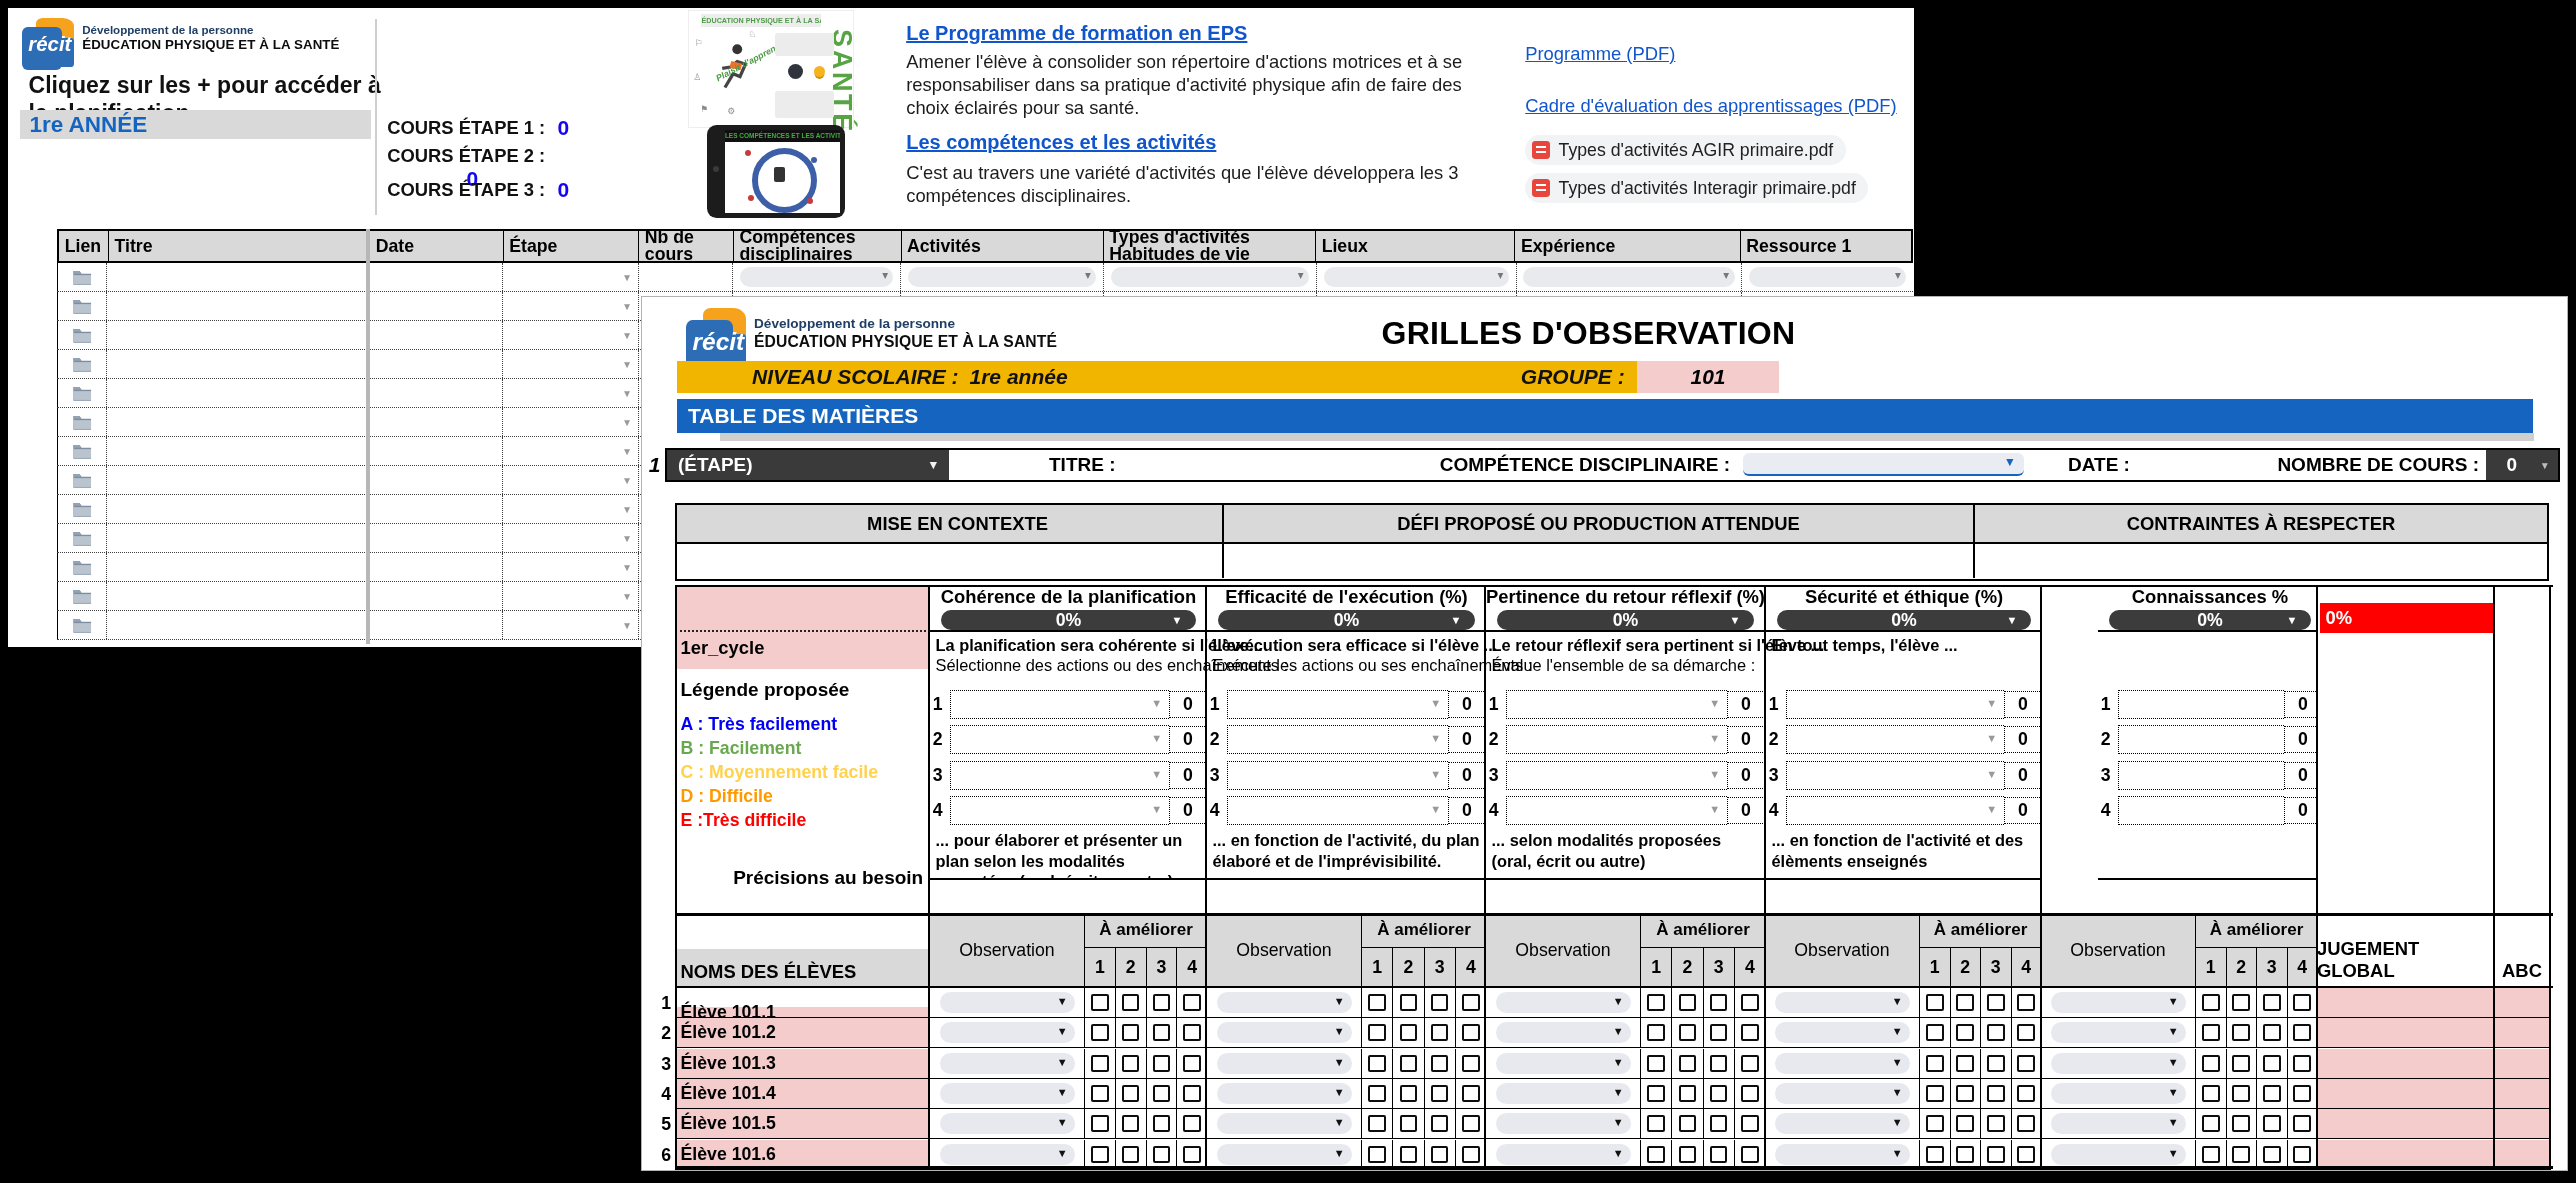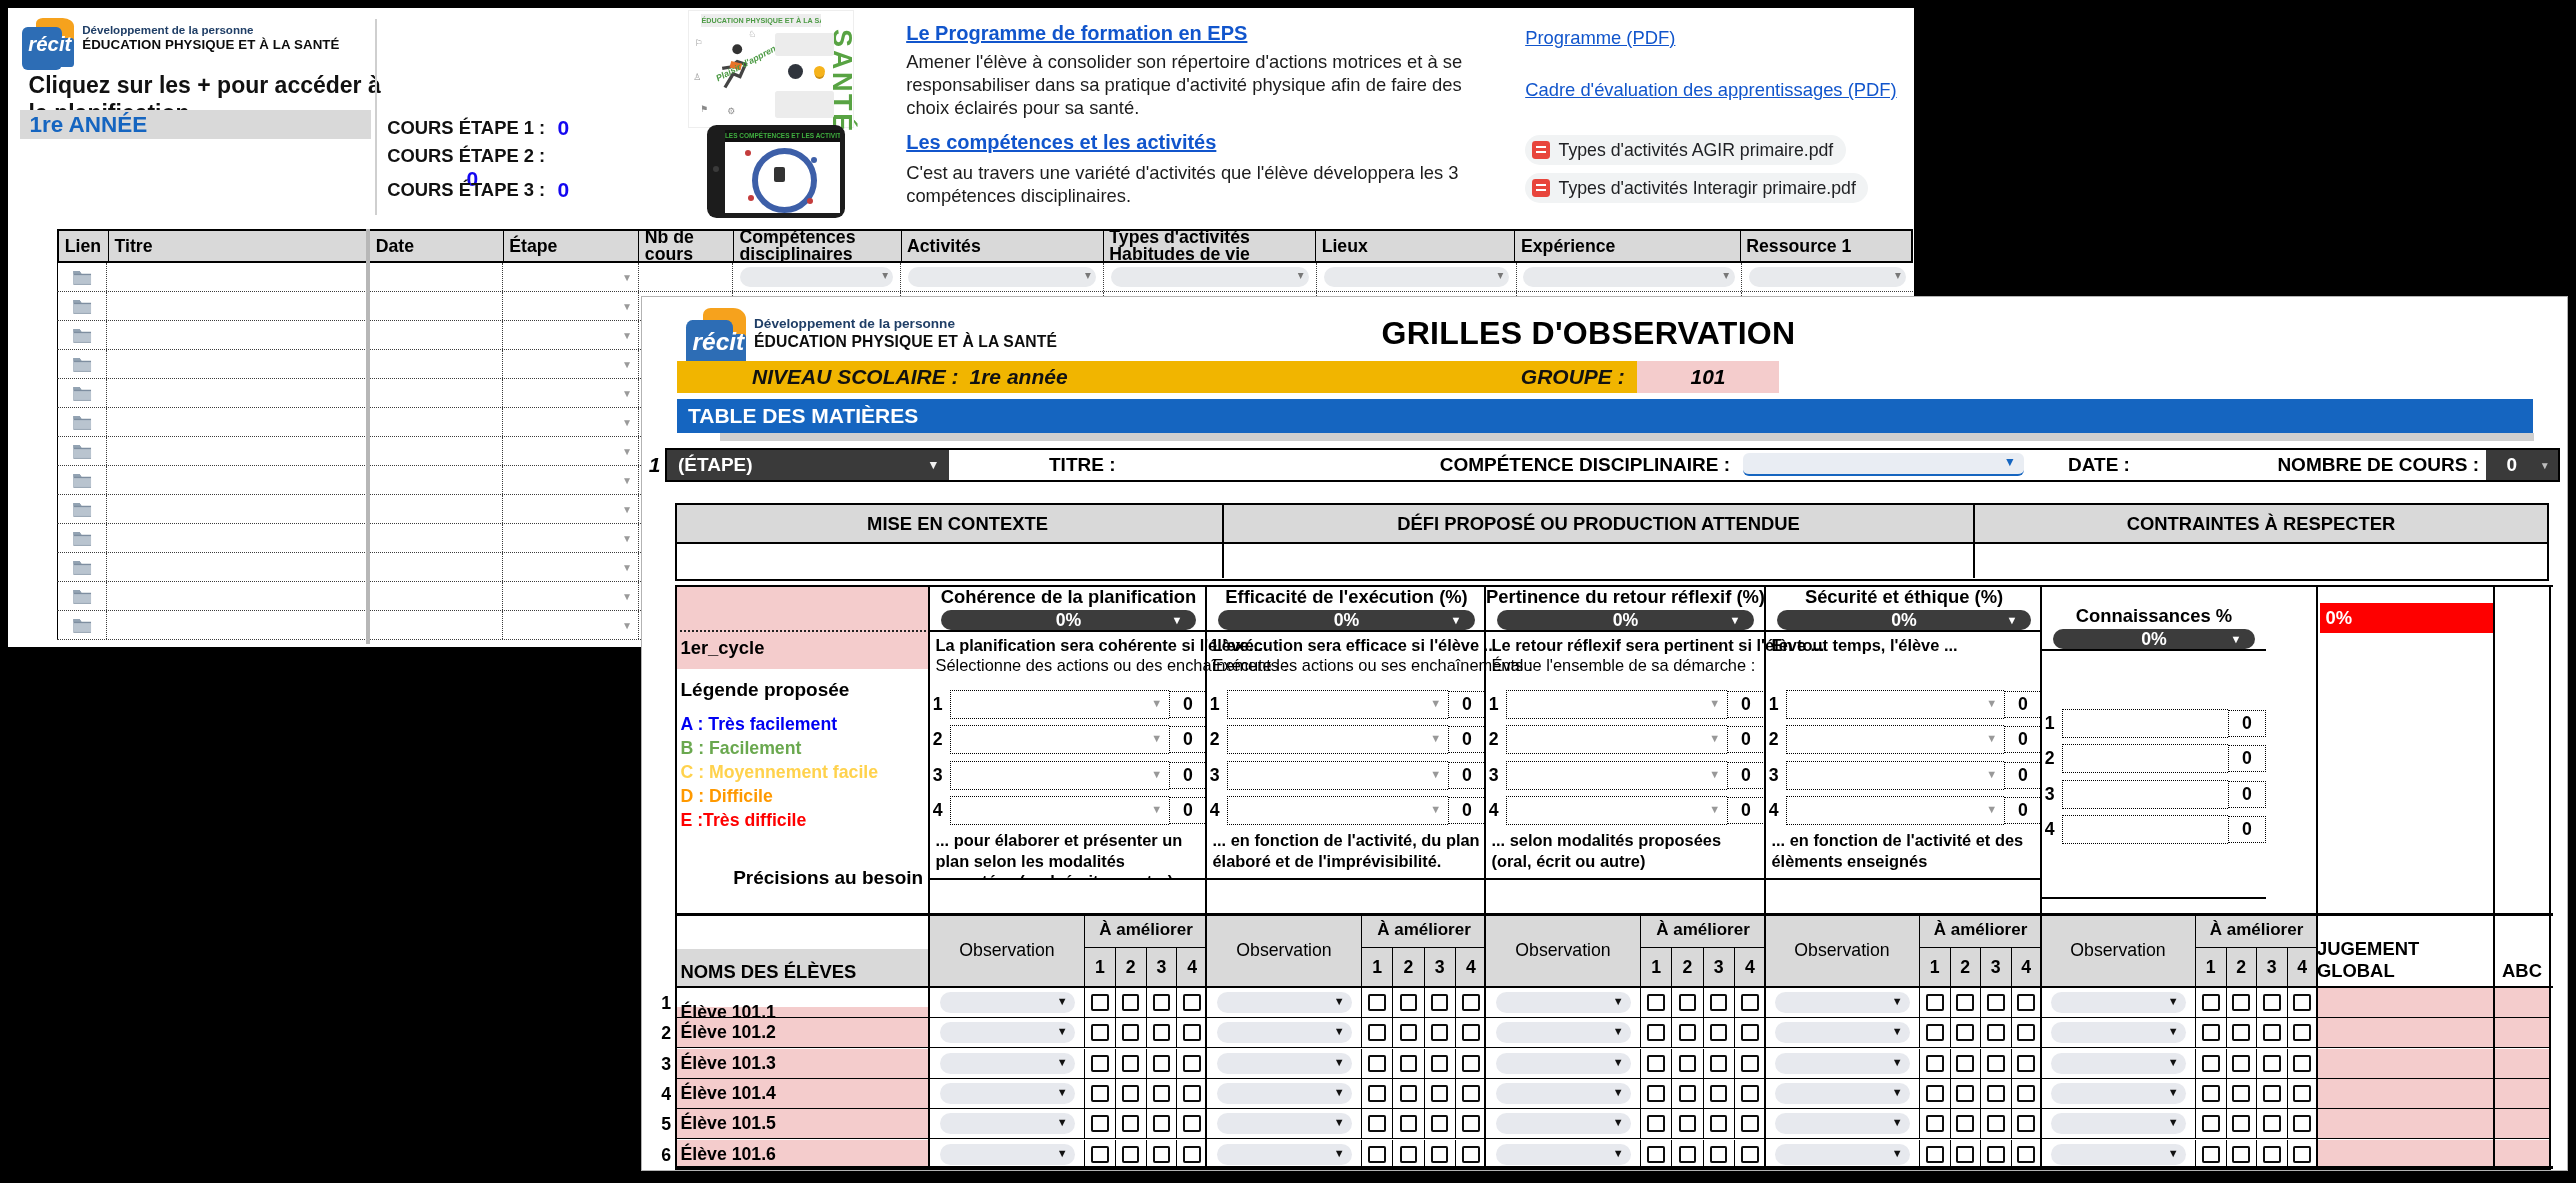--- a/index.html
+++ b/index.html
@@ -39,21 +39,21 @@
   #tablet .screen{position:absolute;left:17.7px;top:4.8px;right:4.8px;bottom:4.8px;background:#fff;overflow:hidden;}
   #tablet .cam{position:absolute;left:6.1px;top:41px;width:6.1px;height:6.1px;border-radius:50%;background:#3a3a3a;}
   #tablet .tstrip{position:absolute;left:0;top:0;right:0;height:11.6px;background:#101010;color:#3fae3f;
      font-size:6.5px;font-weight:bold;text-align:center;line-height:11.6px;white-space:nowrap;overflow:hidden;}
   #tablet .ring{position:absolute;left:27px;top:18.4px;width:53px;height:53px;border:6.1px solid #3d5fa8;border-radius:50%;}
   #tablet .core{position:absolute;left:49px;top:37px;width:11px;height:15px;background:#333;border-radius:2px;}
   #tablet .dot{position:absolute;width:6.1px;height:6.1px;border-radius:50%;}
   
   .biglink{color:#1155cc;font-weight:bold;font-size:20px;text-decoration:underline;display:inline-block;}
   .para{font-size:18.4px;line-height:23px;color:#1c1c1c;}
-  .pdflink{color:#1155cc;font-size:18.4px;text-decoration:underline;display:inline-block;}
+  .pdflink{color:#1155cc;font-size:18.4px;text-decoration:underline;display:inline-block;margin-top:16px;}
   .chip{position:absolute;height:30px;background:#f1f3f4;border-radius:15px;display:flex;align-items:center;
      padding:0 12.3px 0 6.8px;font-size:17.7px;color:#202124;white-space:nowrap;}
   .pdficon{width:18.4px;height:18.4px;border-radius:3.4px;background:#e8453c;position:relative;margin-right:8.2px;flex:none;}
   .pdficon::after{content:"";position:absolute;left:4.1px;right:4.1px;top:4.8px;height:9.5px;
      background:repeating-linear-gradient(#fff 0 2px,rgba(0,0,0,0) 2px 4.8px);}
   
   #ptable-head{left:49px;top:221px;width:1856px;height:34px;display:flex;border:2px solid #000;box-sizing:border-box;}
   .phcell{background:#d9d9d9;border-left:1.4px solid #000;box-sizing:border-box;display:flex;align-items:center;
      padding:1.4px 5.5px;font-size:17.7px;font-weight:bold;line-height:17px;color:#000;}
   .phcell:first-child{border-left:none;}
@@ -808,21 +808,21 @@
       <span class="cn">4</span>
       <span class="cbox">
                 <span class="dd-arrow">▼</span>
               </span>
       <span class="cval">0</span>
     </div>
           </div>
     <div class="crit-footer">... en fonction de l'activité et des élèments enseignés</div>
     <div class="crit-precis"></div>
   </div>
-        <div class="crit-col" style="left:1367px;width:224px;margin-top:19px;">
+        <div class="crit-col" style="left:1423px;width:224px;">
     <div class="crit-title">Connaissances %</div>
     <div class="crit-pill">
       <span>0%</span>
       <span class="pill-arrow">▼</span>
     </div>
     <div class="crit-desc">
       <div class="desc-bold"></div>
       <div class="desc-normal"></div>
     </div>
     <div class="crit-rows">

